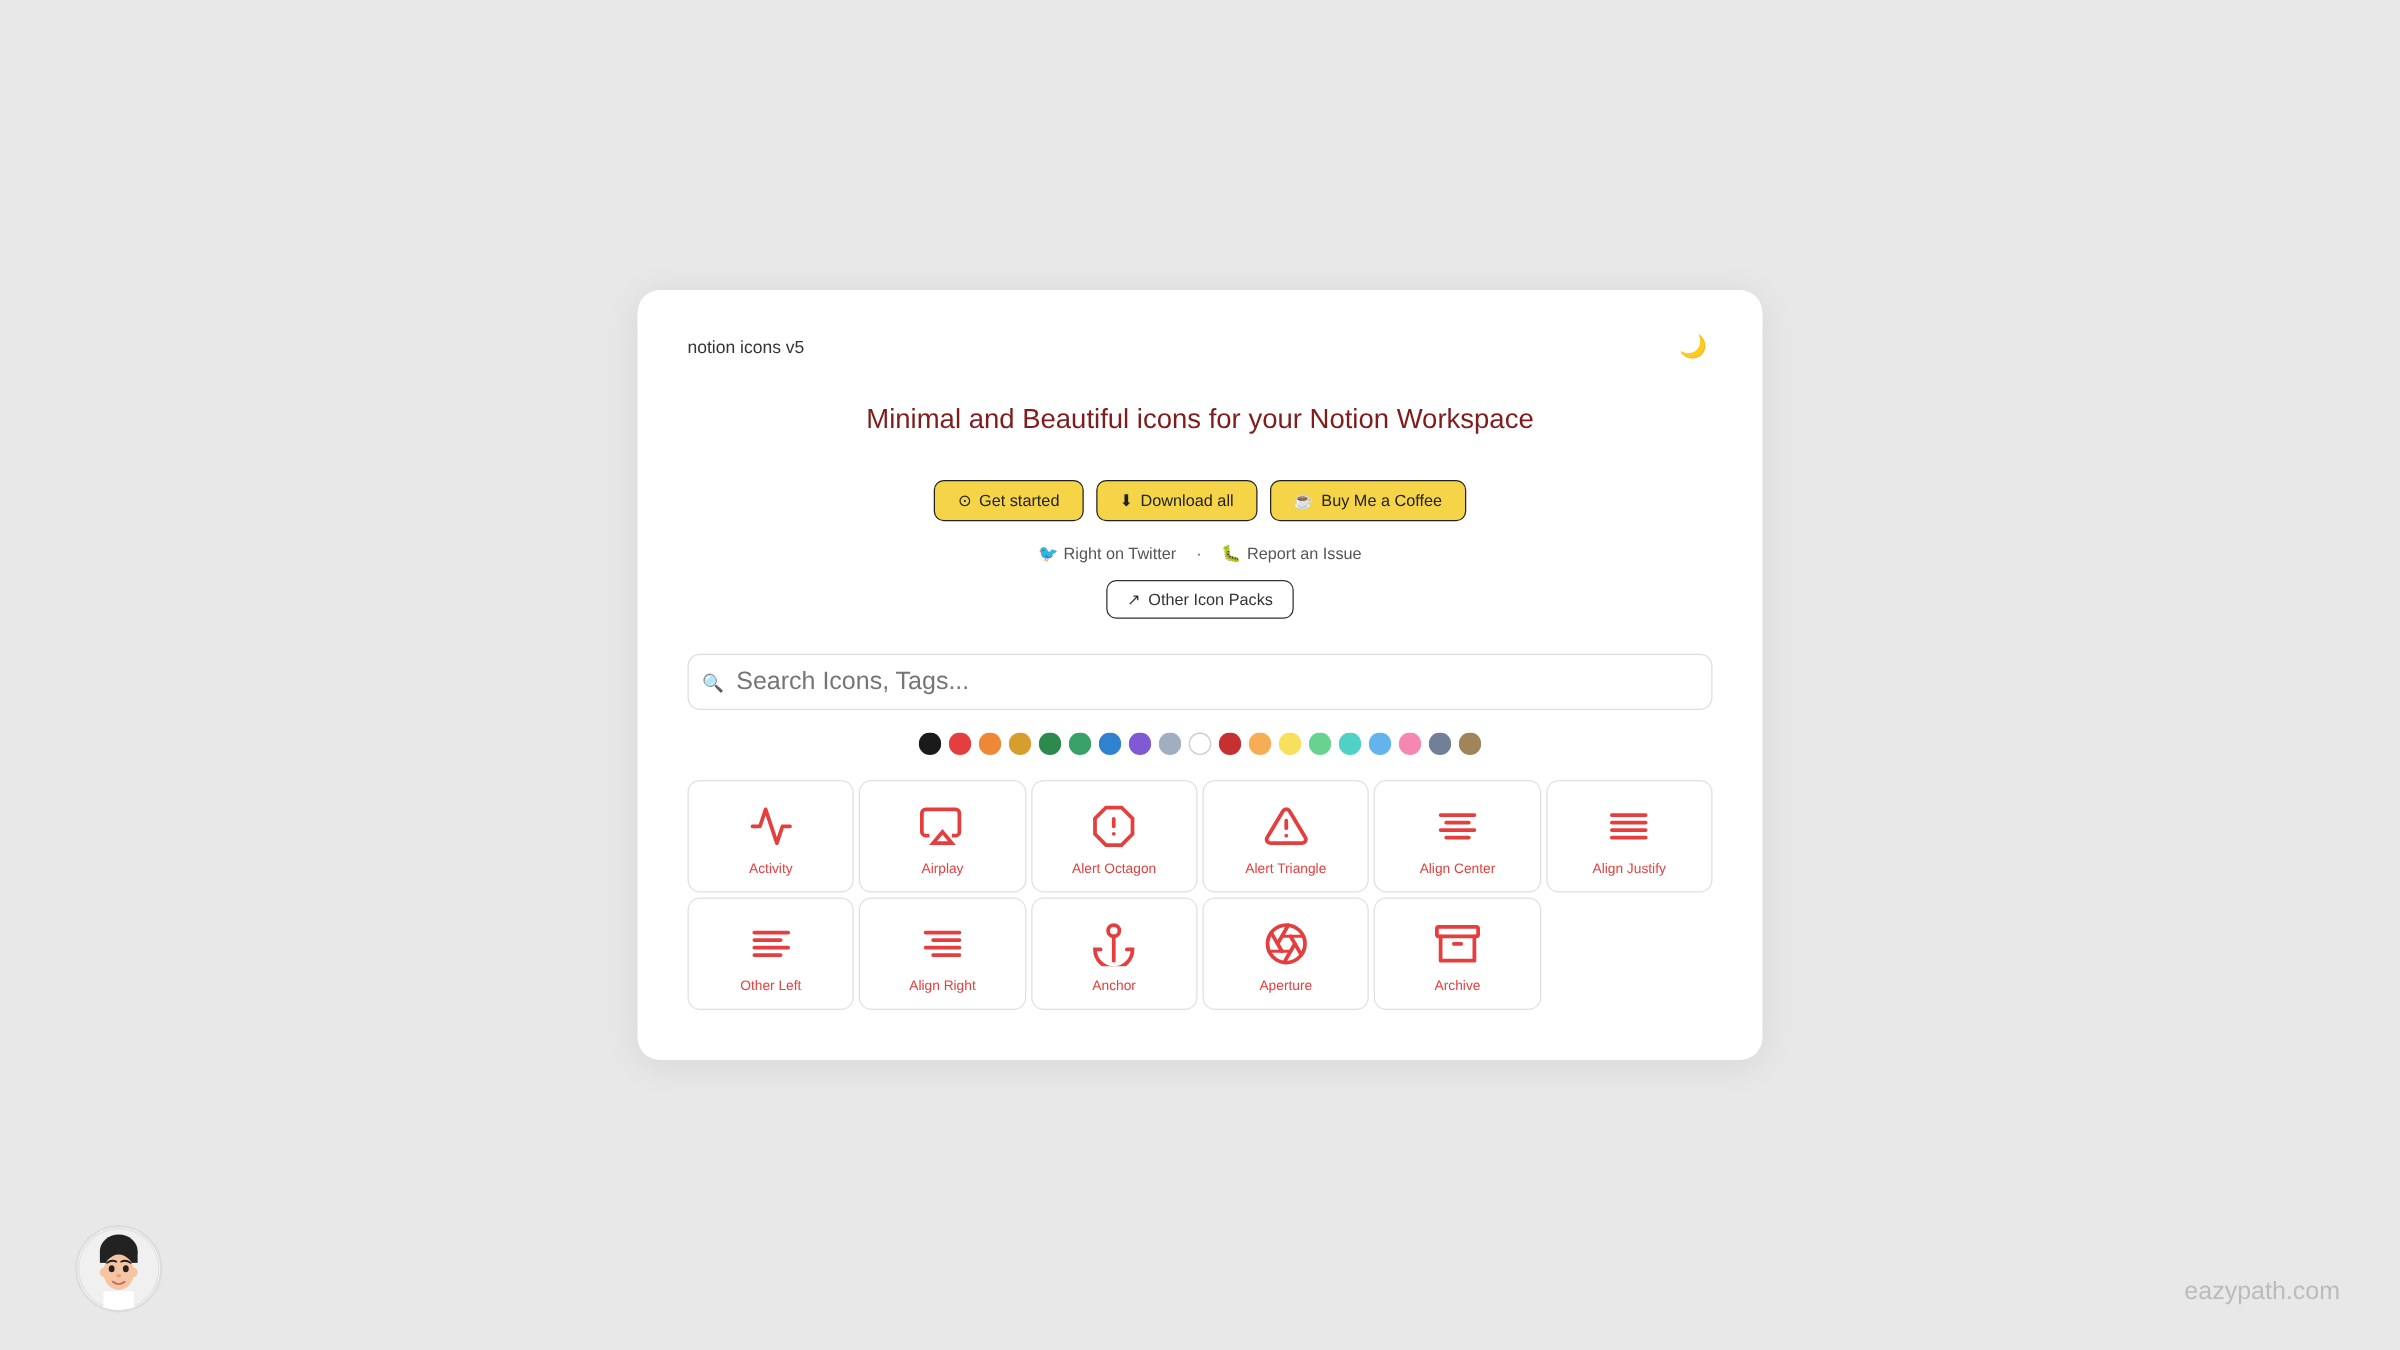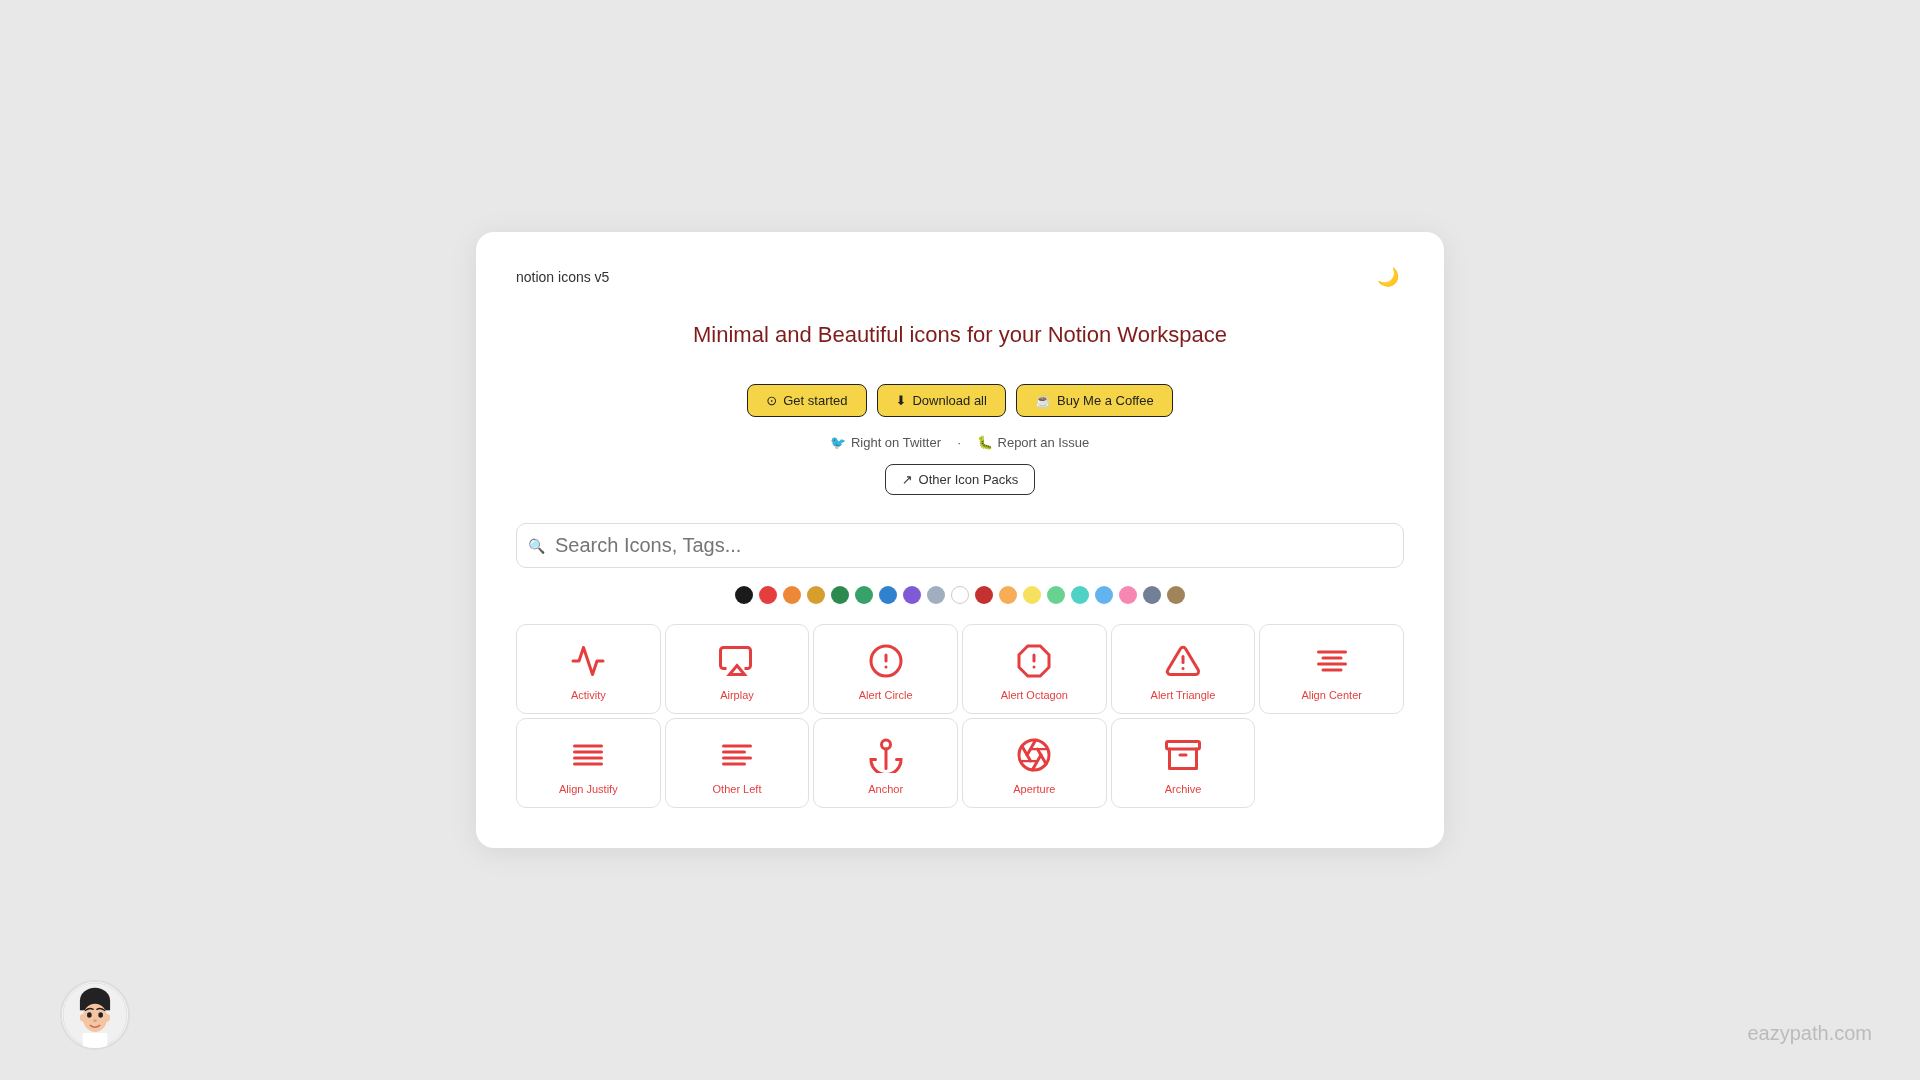--- a/index.html
+++ b/index.html
@@ -11,21 +11,21 @@
       display: flex;
       align-items: center;
       justify-content: center;
       position: relative;
       overflow: hidden;
     }
 
     .main-card {
       background: #ffffff;
       border-radius: 18px;
-      width: 968px;
+      width: 900px;
       min-height: 580px;
       padding: 30px 40px 40px;
       position: relative;
       box-shadow: 0 4px 30px rgba(0,0,0,0.08);
     }
 
     .top-bar {
       display: flex;
       justify-content: space-between;
       align-items: center;
@@ -306,28 +306,20 @@
       </div>
       <div class="icon-card">
         <svg viewBox="0 0 24 24">
           <path d="M5 17H3a2 2 0 0 1-2-2V5a2 2 0 0 1 2-2h16a2 2 0 0 1 2 2v10a2 2 0 0 1-2 2h-2" stroke="#e53e3e" stroke-width="2" fill="none"></path>
           <polygon points="12 15 17 21 7 21 12 15" stroke="#e53e3e" stroke-width="2" fill="none"></polygon>
         </svg>
         <span class="icon-label">Airplay</span>
       </div>
       <div class="icon-card">
         <svg viewBox="0 0 24 24">
-          <circle cx="12" cy="12" r="10" stroke="#e53e3e" stroke-width="2" fill="none"></circle>
-          <line x1="12" y1="8" x2="12" y2="12" stroke="#e53e3e" stroke-width="2" stroke-linecap="round"></line>
-          <circle cx="12" cy="16" r="1" fill="#e53e3e"></circle>
-        </svg>
-        <span class="icon-label">Alert Circle</span>
-      </div>
-      <div class="icon-card">
-        <svg viewBox="0 0 24 24">
           <polygon points="7.86 2 16.14 2 22 7.86 22 16.14 16.14 22 7.86 22 2 16.14 2 7.86 7.86 2" stroke="#e53e3e" stroke-width="2" fill="none"></polygon>
           <line x1="12" y1="8" x2="12" y2="12" stroke="#e53e3e" stroke-width="2" stroke-linecap="round"></line>
           <circle cx="12" cy="16" r="1" fill="#e53e3e"></circle>
         </svg>
         <span class="icon-label">Alert Octagon</span>
       </div>
       <div class="icon-card">
         <svg viewBox="0 0 24 24">
           <path d="M10.29 3.86L1.82 18a2 2 0 0 0 1.71 3h16.94a2 2 0 0 0 1.71-3L13.71 3.86a2 2 0 0 0-3.42 0z" stroke="#e53e3e" stroke-width="2" fill="none"></path>
           <line x1="12" y1="9" x2="12" y2="13" stroke="#e53e3e" stroke-width="2" stroke-linecap="round"></line>
@@ -354,20 +346,29 @@
         <span class="icon-label">Align Justify</span>
       </div>
       <div class="icon-card">
         <svg viewBox="0 0 24 24">
           <line x1="17" y1="10" x2="3" y2="10" stroke="#e53e3e" stroke-width="2" stroke-linecap="round"></line>
           <line x1="21" y1="6" x2="3" y2="6" stroke="#e53e3e" stroke-width="2" stroke-linecap="round"></line>
           <line x1="21" y1="14" x2="3" y2="14" stroke="#e53e3e" stroke-width="2" stroke-linecap="round"></line>
           <line x1="17" y1="18" x2="3" y2="18" stroke="#e53e3e" stroke-width="2" stroke-linecap="round"></line>
         </svg>
         <span class="icon-label">Other Left</span>
+      </div>
+      <div class="icon-card">
+        <svg viewBox="0 0 24 24">
+          <line x1="21" y1="10" x2="7" y2="10" stroke="#e53e3e" stroke-width="2" stroke-linecap="round"></line>
+          <line x1="21" y1="6" x2="3" y2="6" stroke="#e53e3e" stroke-width="2" stroke-linecap="round"></line>
+          <line x1="21" y1="14" x2="3" y2="14" stroke="#e53e3e" stroke-width="2" stroke-linecap="round"></line>
+          <line x1="21" y1="18" x2="7" y2="18" stroke="#e53e3e" stroke-width="2" stroke-linecap="round"></line>
+        </svg>
+        <span class="icon-label">Align Right</span>
       </div>
       <div class="icon-card">
         <svg viewBox="0 0 24 24">
           <circle cx="12" cy="5" r="3" stroke="#e53e3e" stroke-width="2" fill="none"></circle>
           <line x1="12" y1="8" x2="12" y2="21" stroke="#e53e3e" stroke-width="2" stroke-linecap="round"></line>
           <path d="M5 15H2a10 10 0 0 0 20 0h-3" stroke="#e53e3e" stroke-width="2" fill="none" stroke-linecap="round"></path>
         </svg>
         <span class="icon-label">Anchor</span>
       </div>
       <div class="icon-card">

